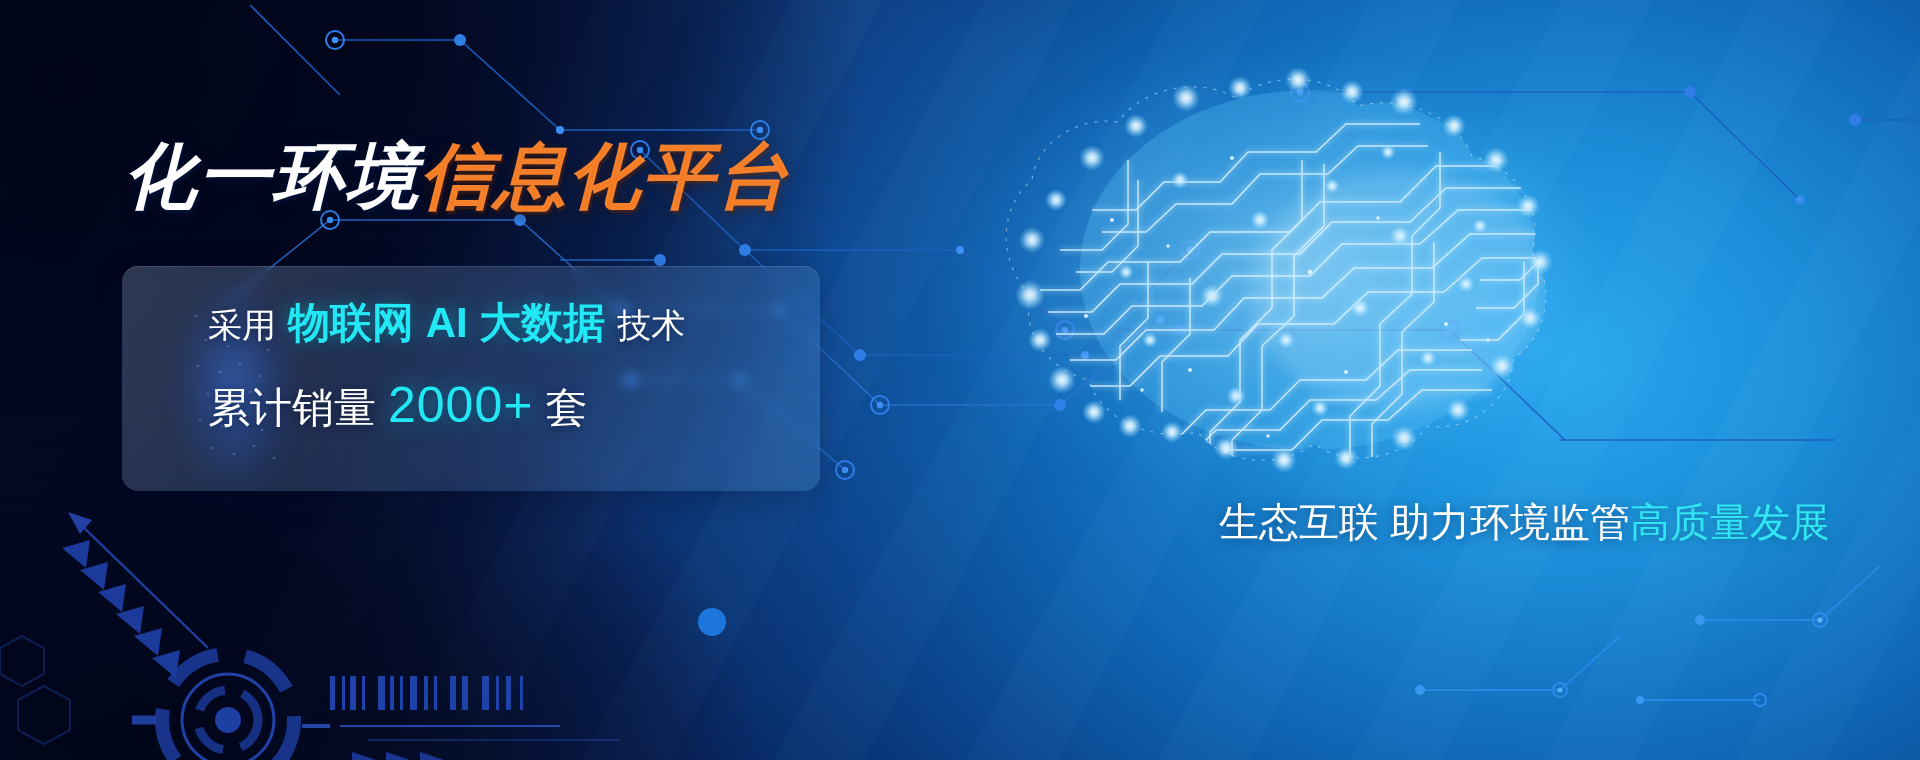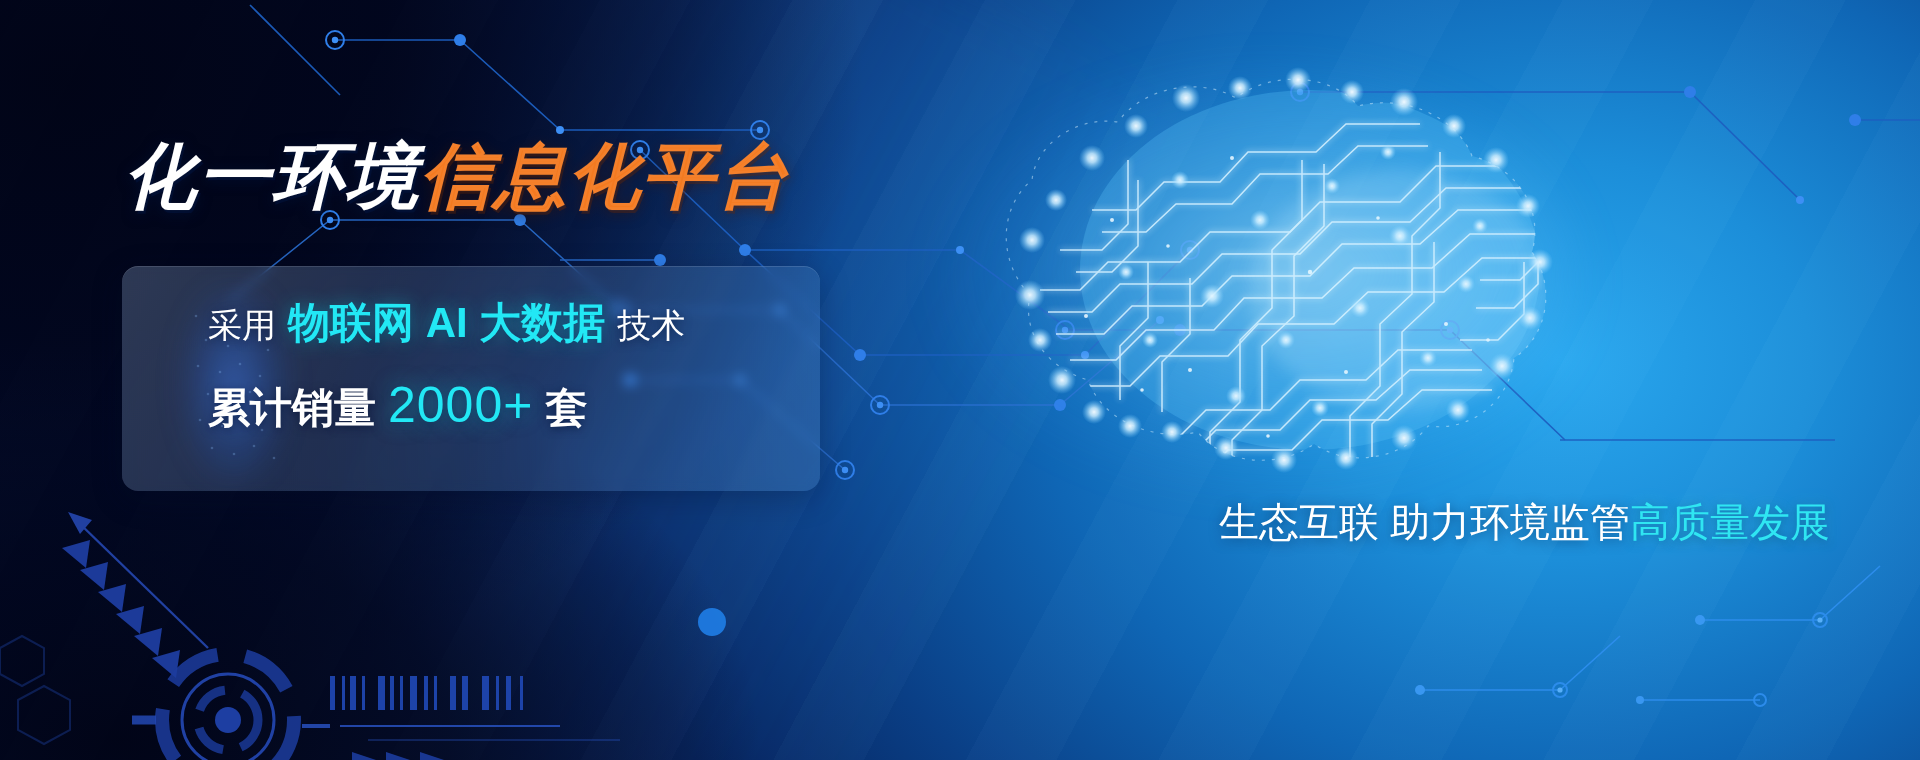--- a/index.html
+++ b/index.html
@@ -119,21 +119,21 @@
   }
   .t-cyan{
     color:#22e8f5;
     font-size:42px;
     font-weight:bold;
     text-shadow:0 0 18px rgba(34,232,245,.45), 0 2px 8px rgba(0,20,60,.5);
   }
   .t-white-b{
     color:#ffffff;
     font-size:42px;
-    font-weight:bold;
+    font-weight:normal;
     text-shadow:0 2px 8px rgba(0,15,50,.55);
   }
   .t-cyan-num{
     color:#22e8f5;
     font-size:50px;
     font-weight:normal;
     letter-spacing:1px;
     text-shadow:0 0 20px rgba(34,232,245,.5), 0 2px 8px rgba(0,20,60,.5);
   }
   .sp{ display:inline-block; width:12px; }

